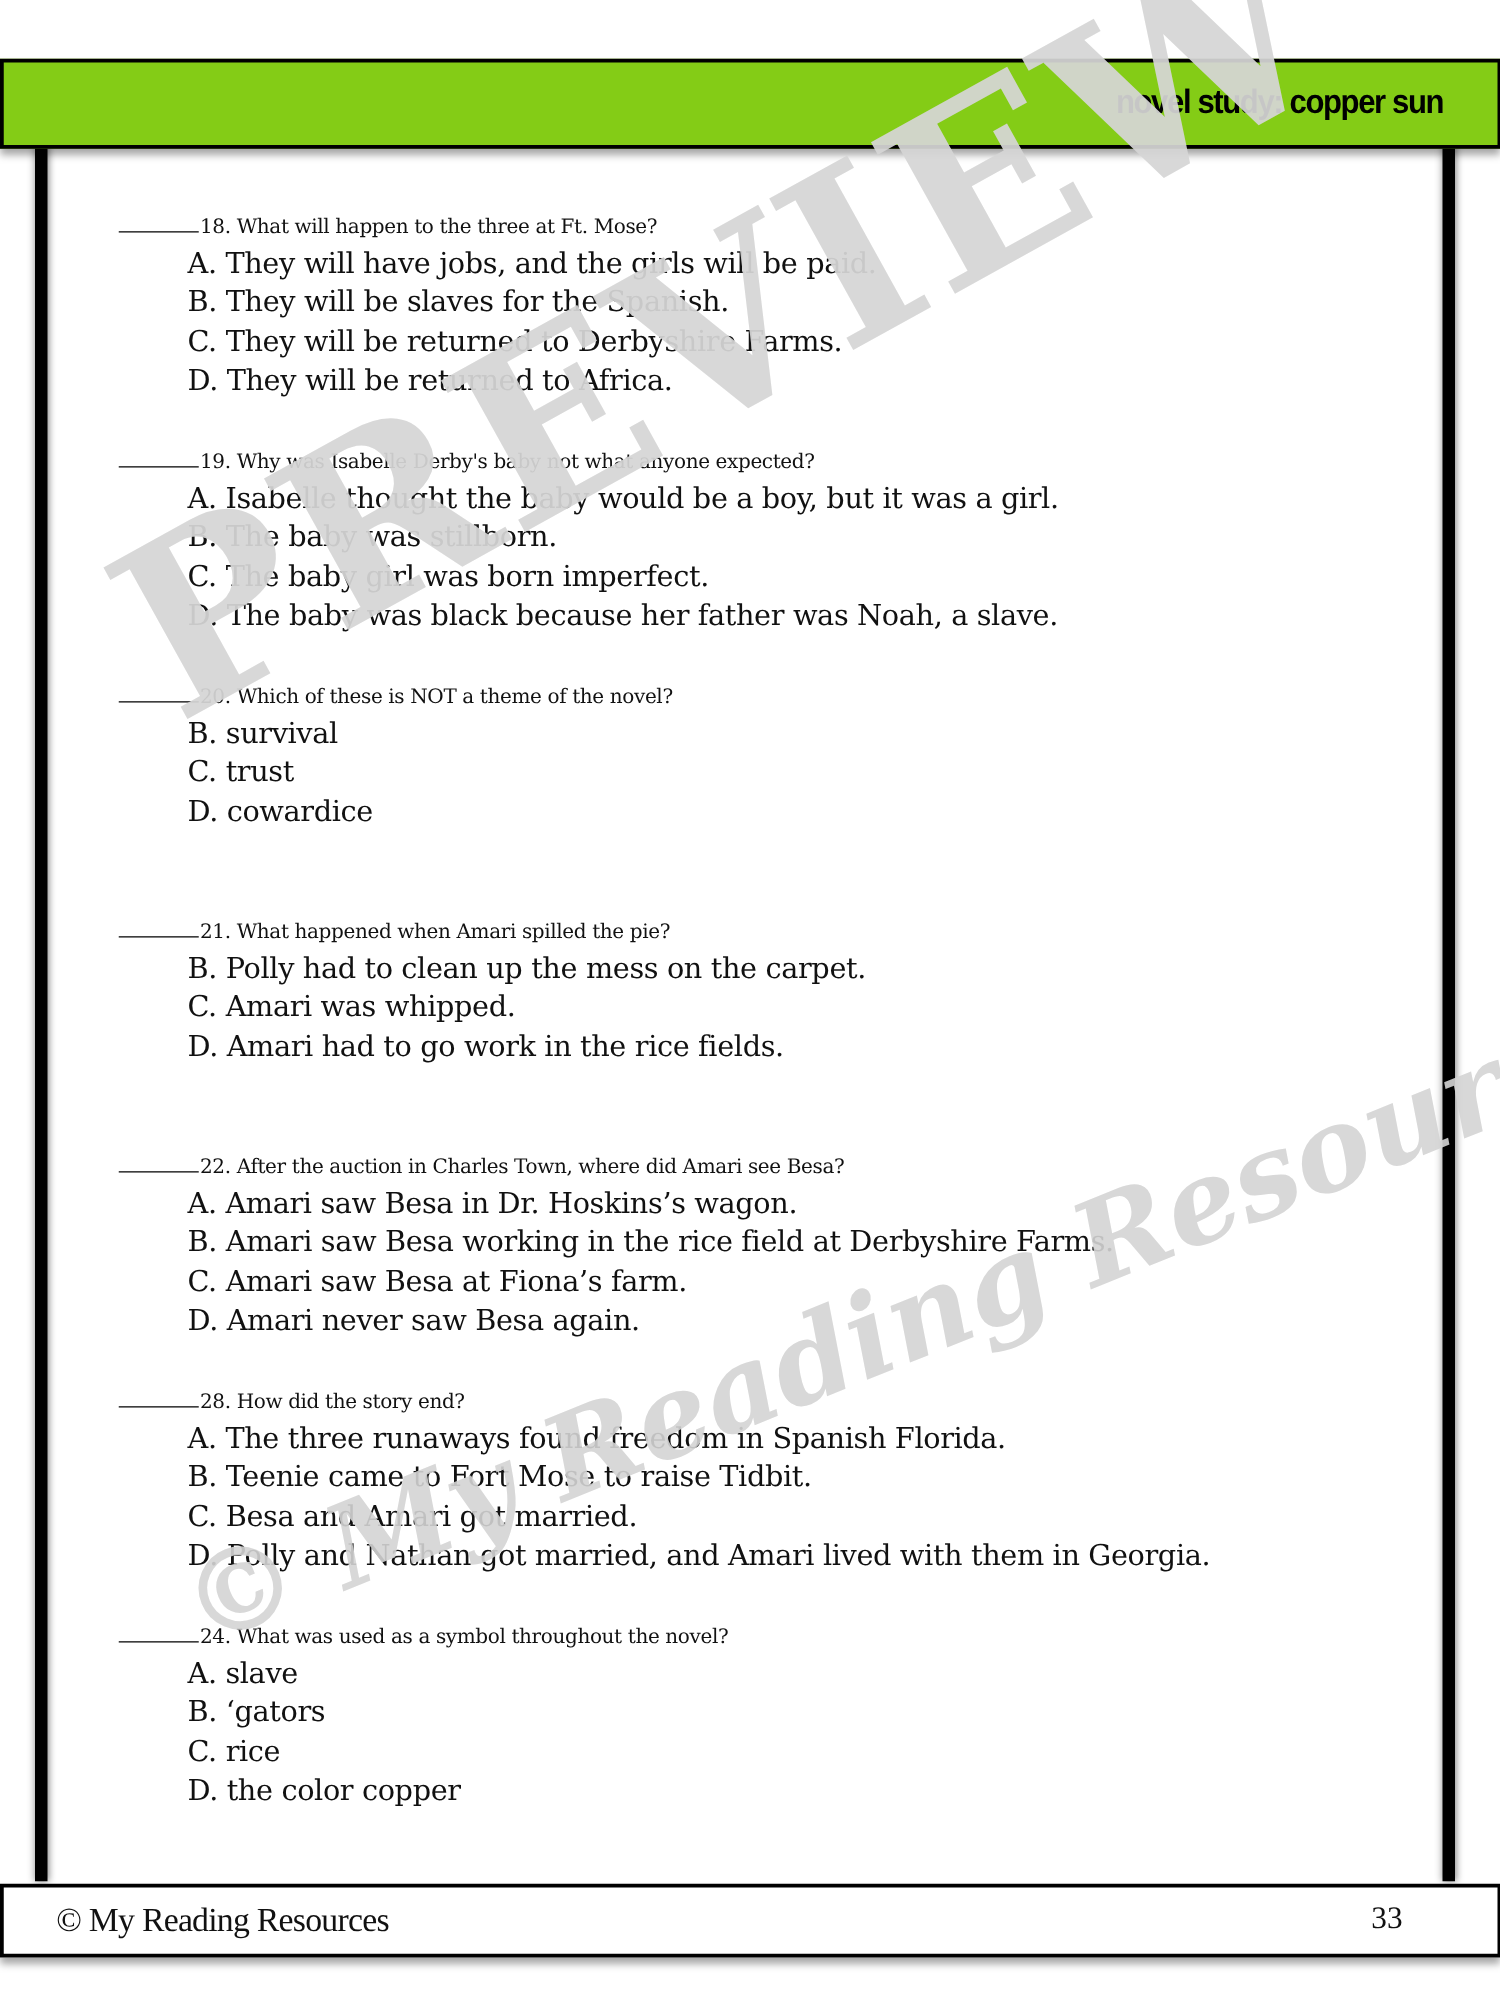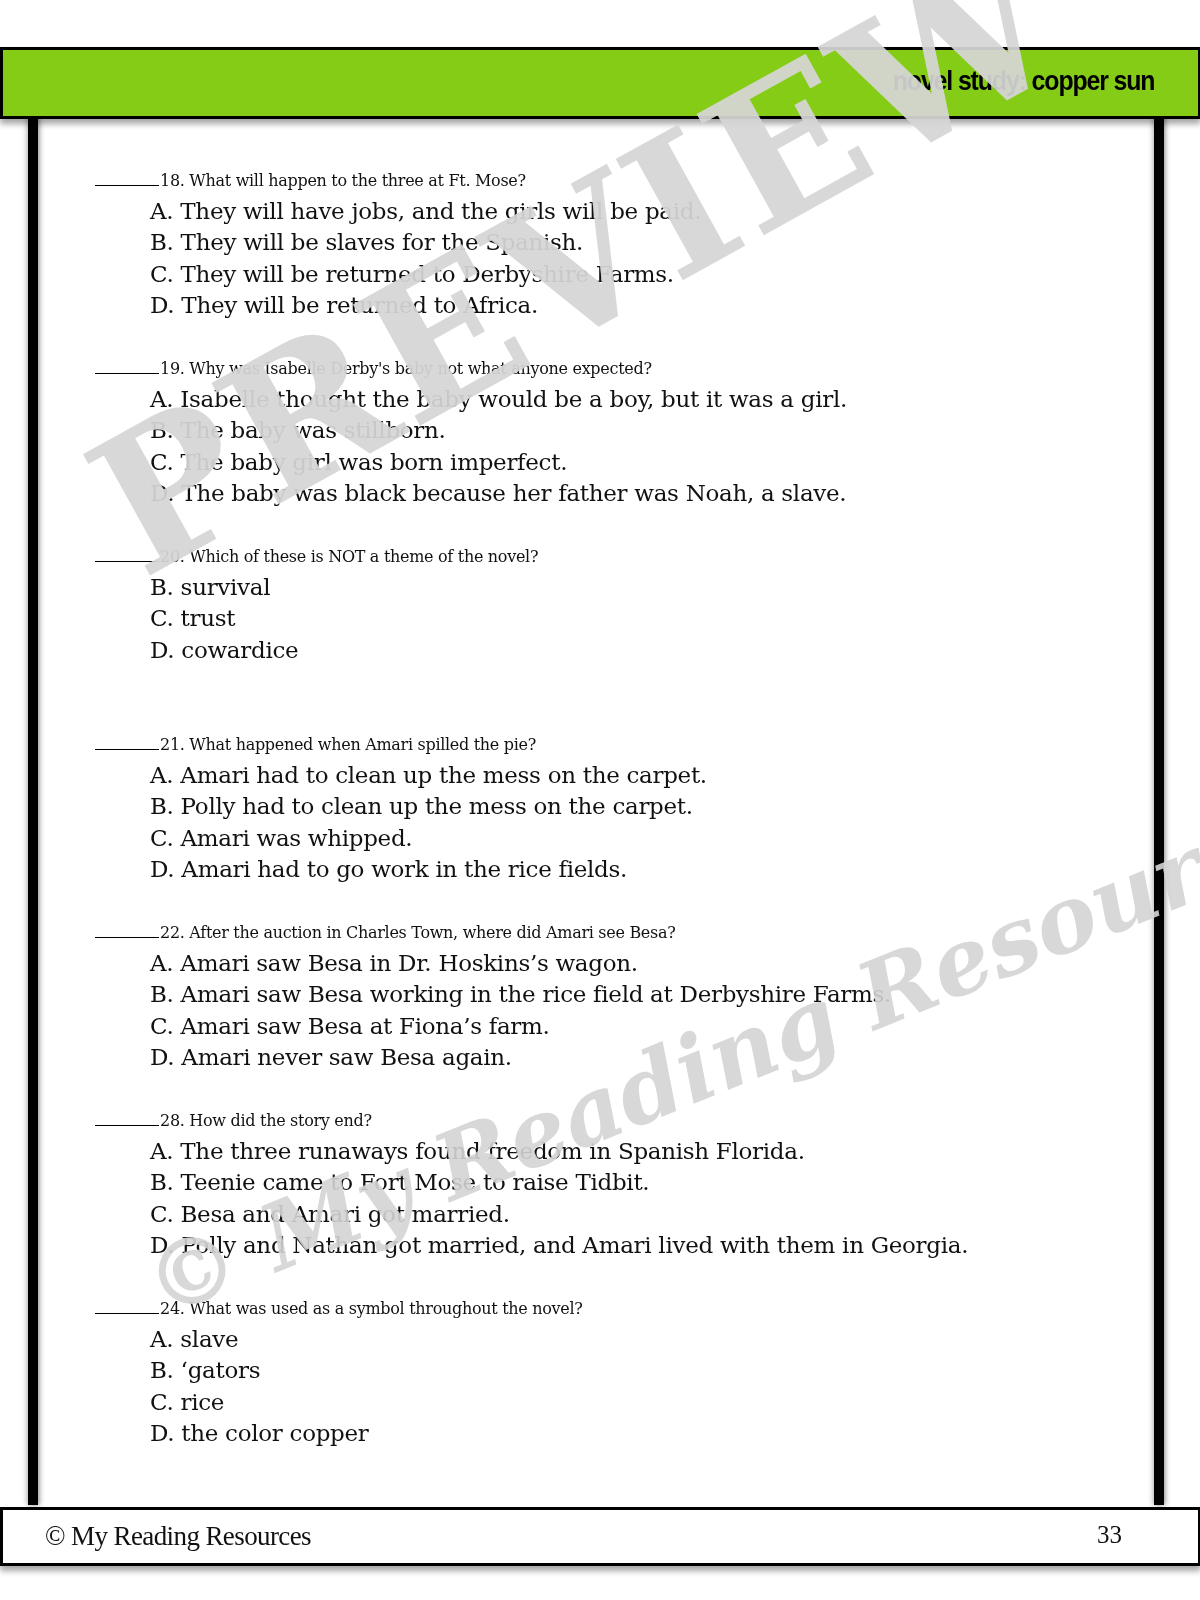--- a/index.html
+++ b/index.html
@@ -190,21 +190,20 @@
       <div class="option">C. trust</div>
       <div class="option">D. cowardice</div>
     </div>
   </div>
 
   <div class="question">
     <div class="q-line">
       <span class="blank"></span><span>21.</span> <span>What happened when Amari spilled the pie?</span>
     </div>
     <div class="options">
-      <div class="option">A. Amari had to clean up the mess on the carpet.</div>
       <div class="option">B. Polly had to clean up the mess on the carpet.</div>
       <div class="option">C. Amari was whipped.</div>
       <div class="option">D. Amari had to go work in the rice fields.</div>
     </div>
   </div>
 
   <div class="question">
     <div class="q-line">
       <span class="blank"></span><span>22.</span> <span>After the auction in Charles Town, where did Amari see Besa?</span>
     </div>

